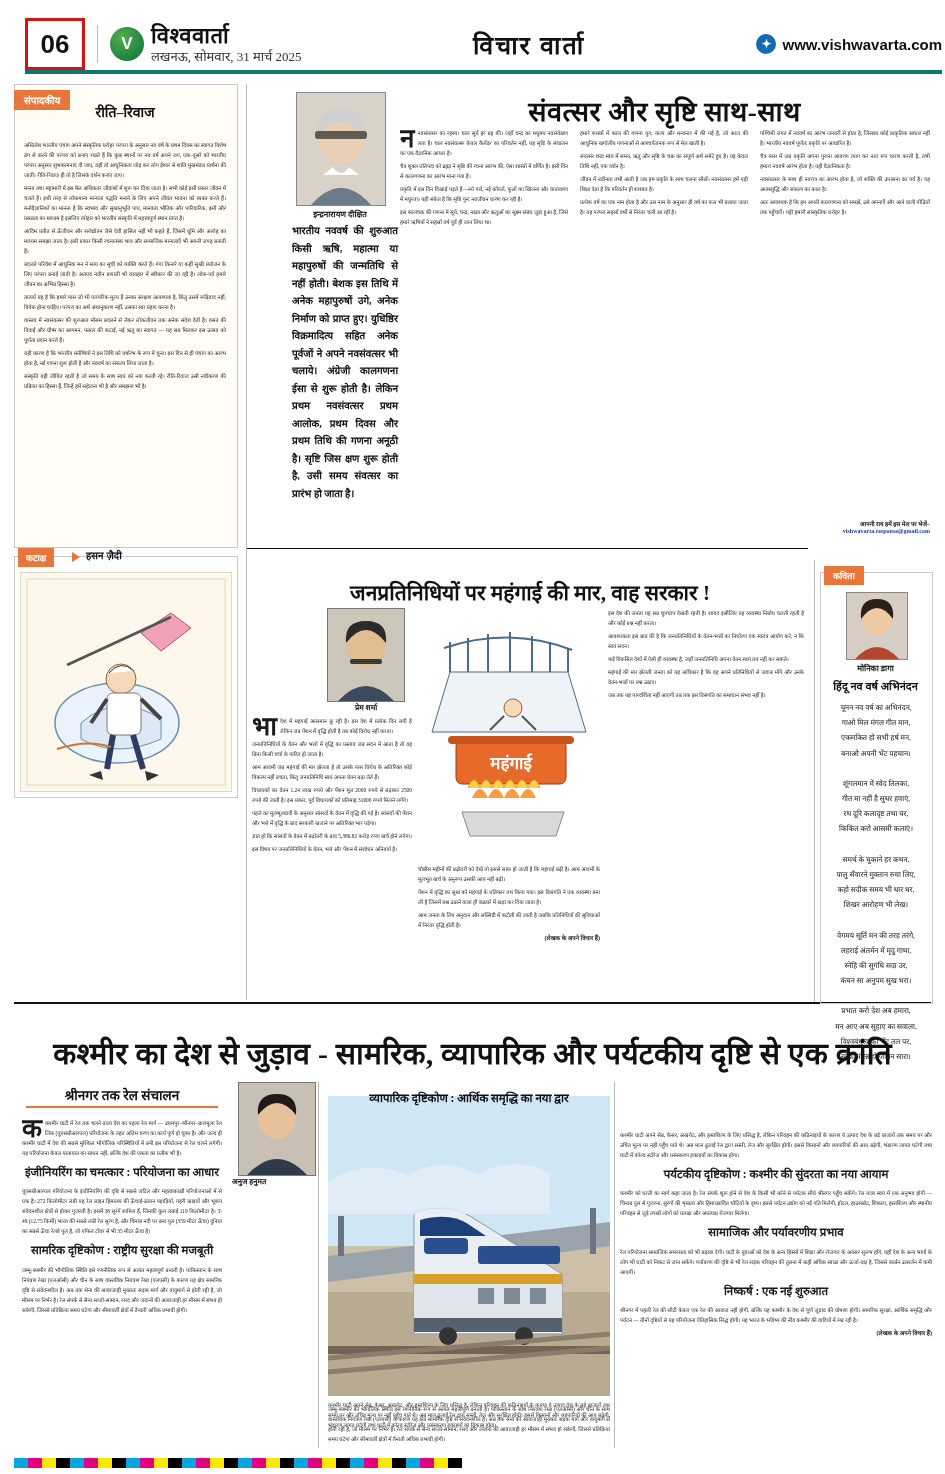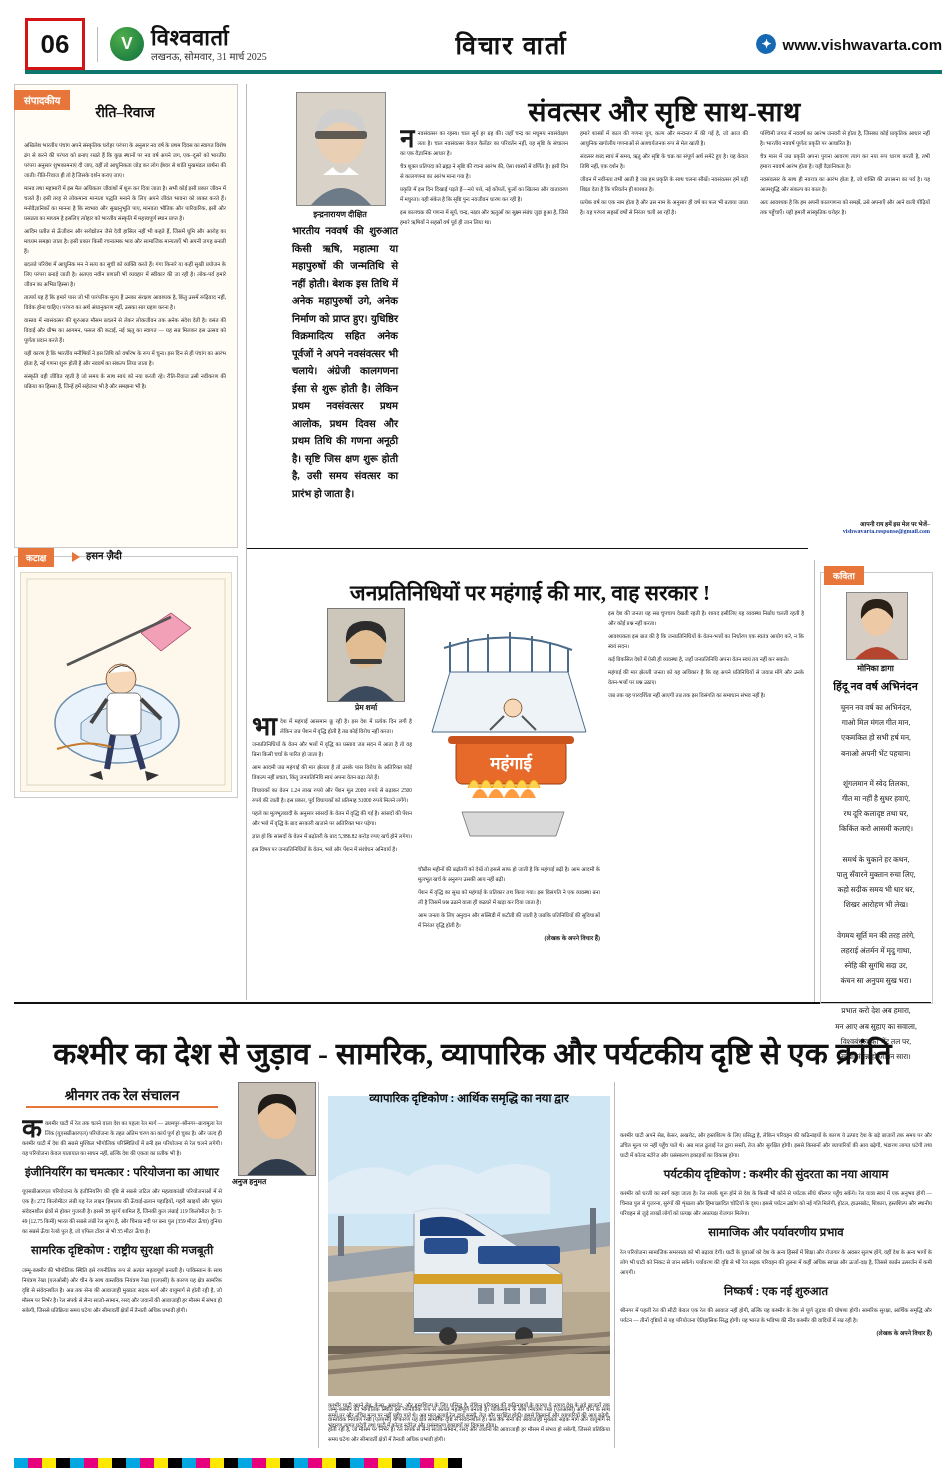--- a/index.html
+++ b/index.html
@@ -6,21 +6,21 @@
   body{width:945px;height:1474px;font-family:"Liberation Serif", serif;color:#111;}
   .page{position:relative;width:945px;height:1474px;overflow:hidden;background:#fff;}
 
   
   .masthead{position:absolute;left:25px;top:18px;width:917px;height:52px;border-bottom:4px solid #0f766e;display:flex;align-items:center;}
   .pageno{width:54px;height:46px;border:3px solid #d41317;display:flex;align-items:center;justify-content:center;font-family:"Liberation Sans",sans-serif;font-weight:bold;font-size:26px;color:#111;}
   .logo-wrap{display:flex;align-items:center;margin-left:12px;padding-left:12px;border-left:1px solid #bbb;}
   .logo-mark{width:34px;height:34px;border-radius:50%;background:radial-gradient(circle at 35% 30%,#4fae4a,#0d6f3f);color:#fff;display:flex;align-items:center;justify-content:center;font-family:"Liberation Sans",sans-serif;font-weight:bold;font-size:17px;}
   .logo-text{margin-left:7px;line-height:1;}
   .logo-text .t1{font-size:22px;font-weight:bold;letter-spacing:.5px;}
-  .logo-text .t2{font-size:10px;color:#333;margin-top:3px;text-align:center;}
+  .logo-text .t2{font-size:13px;color:#333;margin-top:3px;text-align:center;}
   .section-title{flex:1;text-align:center;font-size:25px;font-weight:bold;letter-spacing:2px;}
   .website{display:flex;align-items:center;gap:6px;font-family:"Liberation Sans",sans-serif;font-size:15px;font-weight:bold;color:#111;}
   .globe{width:20px;height:20px;border-radius:50%;background:#1668b3;color:#fff;font-size:12px;display:flex;align-items:center;justify-content:center;}
 
   
   .just{text-align:justify;font-size:5.4px;line-height:1.85;color:#1a1a1a;}
   .just p{margin:0 0 3px 0;}
   .blk{position:absolute;}
 
   

